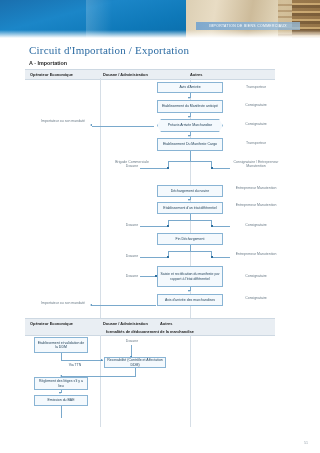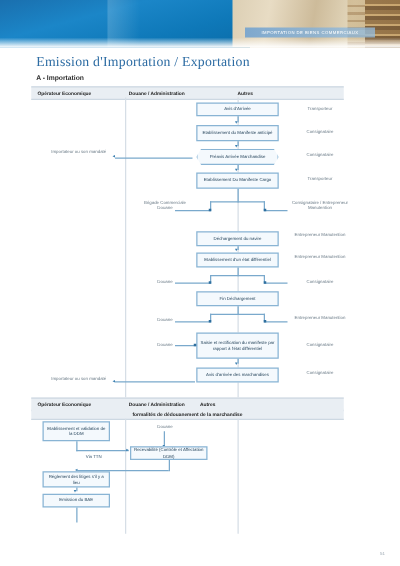--- a/index.html
+++ b/index.html
@@ -87,21 +87,21 @@
   <div class="blue"></div>
   <div class="gold"></div>
   <div class="orn2"></div>
   <div class="orn"></div>
   <div class="shade"></div>
 </div>
 <div class="banner">
   <span>IMPORTATION DE BIENS COMMERCIAUX</span>
 </div>
 
-<div class="title">Emission d'Importation / Exportation</div>
+<div class="title">Circuit d'Importation / Exportation</div>
 <div class="subtitle">A - Importation</div>
 
 <div class="colbar" id="colbar-top">
   <div class="c c1">Opérateur Economique</div>
   <div class="c c2">Douane / Administration</div>
   <div class="c c3">Autres</div>
 </div>
 
 <div class="lane" id="lane-a"></div>
 <div class="lane" id="lane-b"></div>

